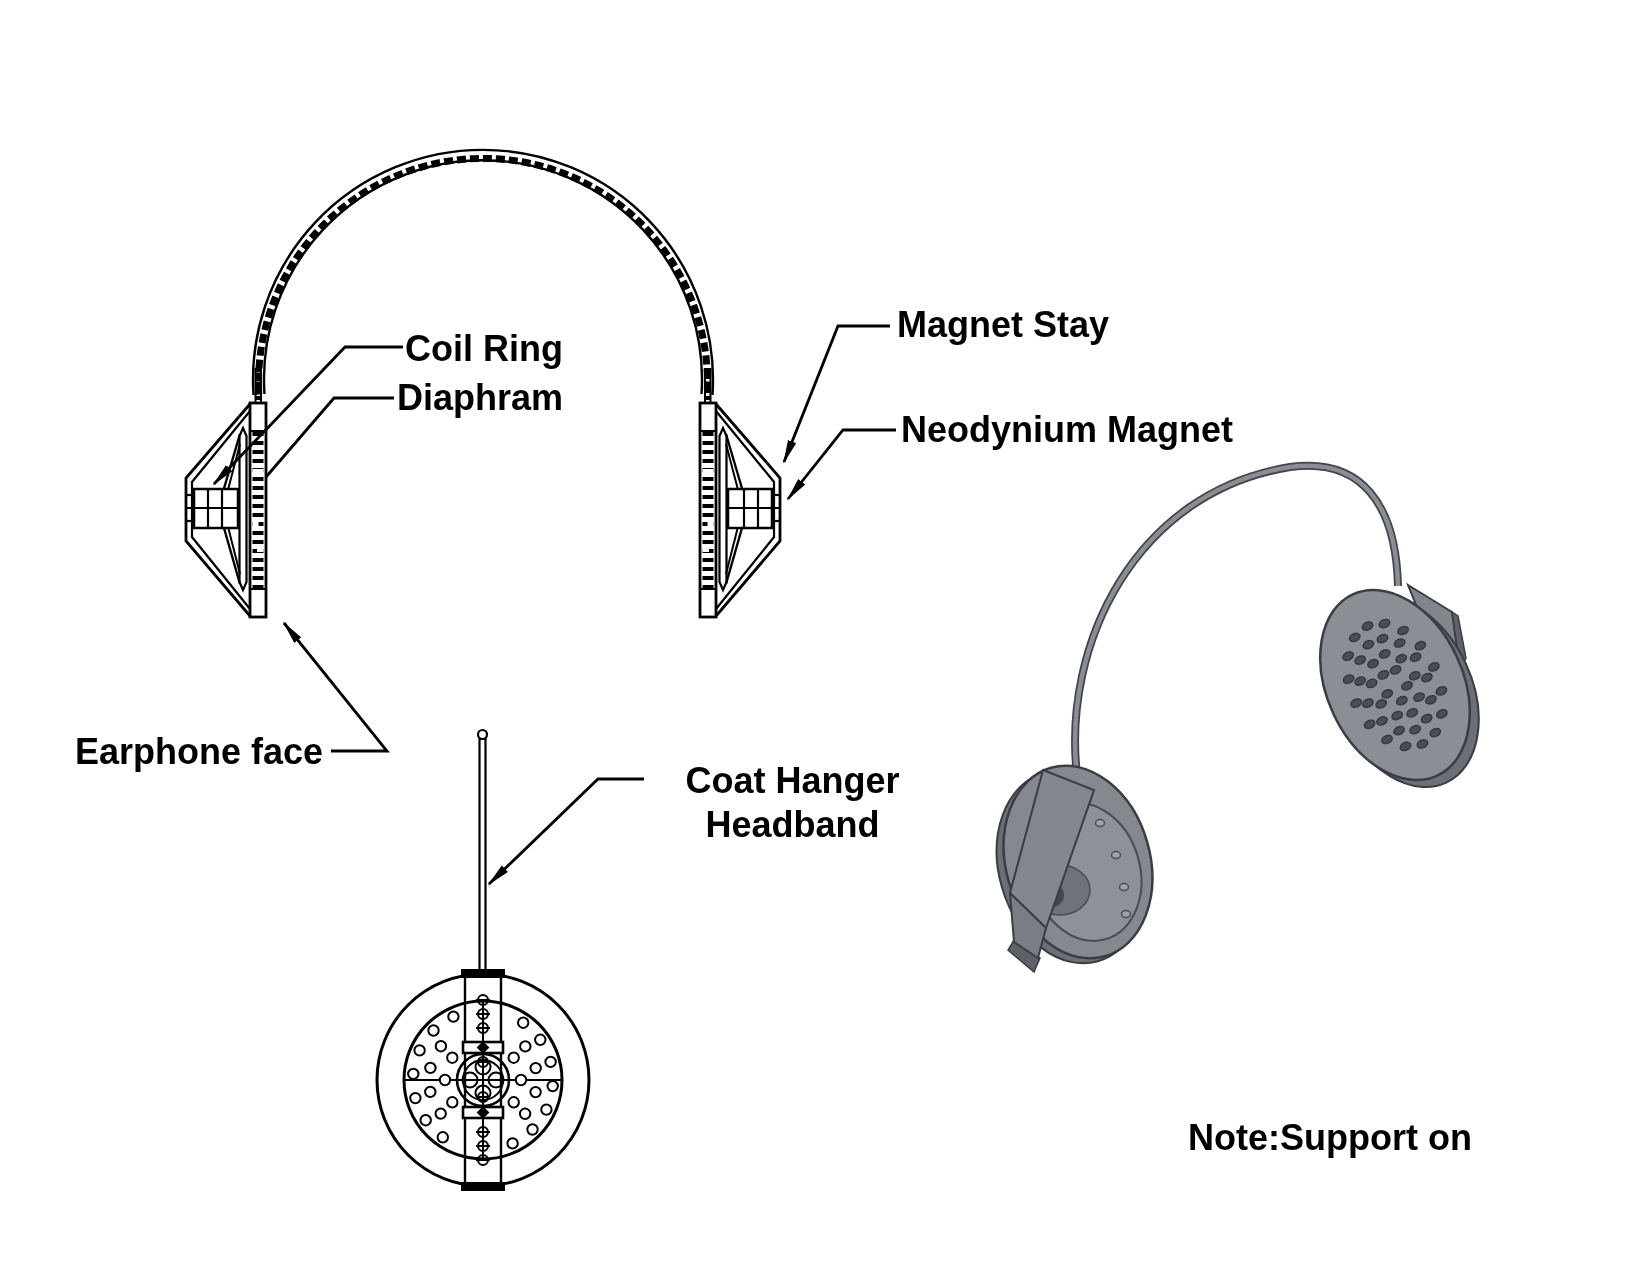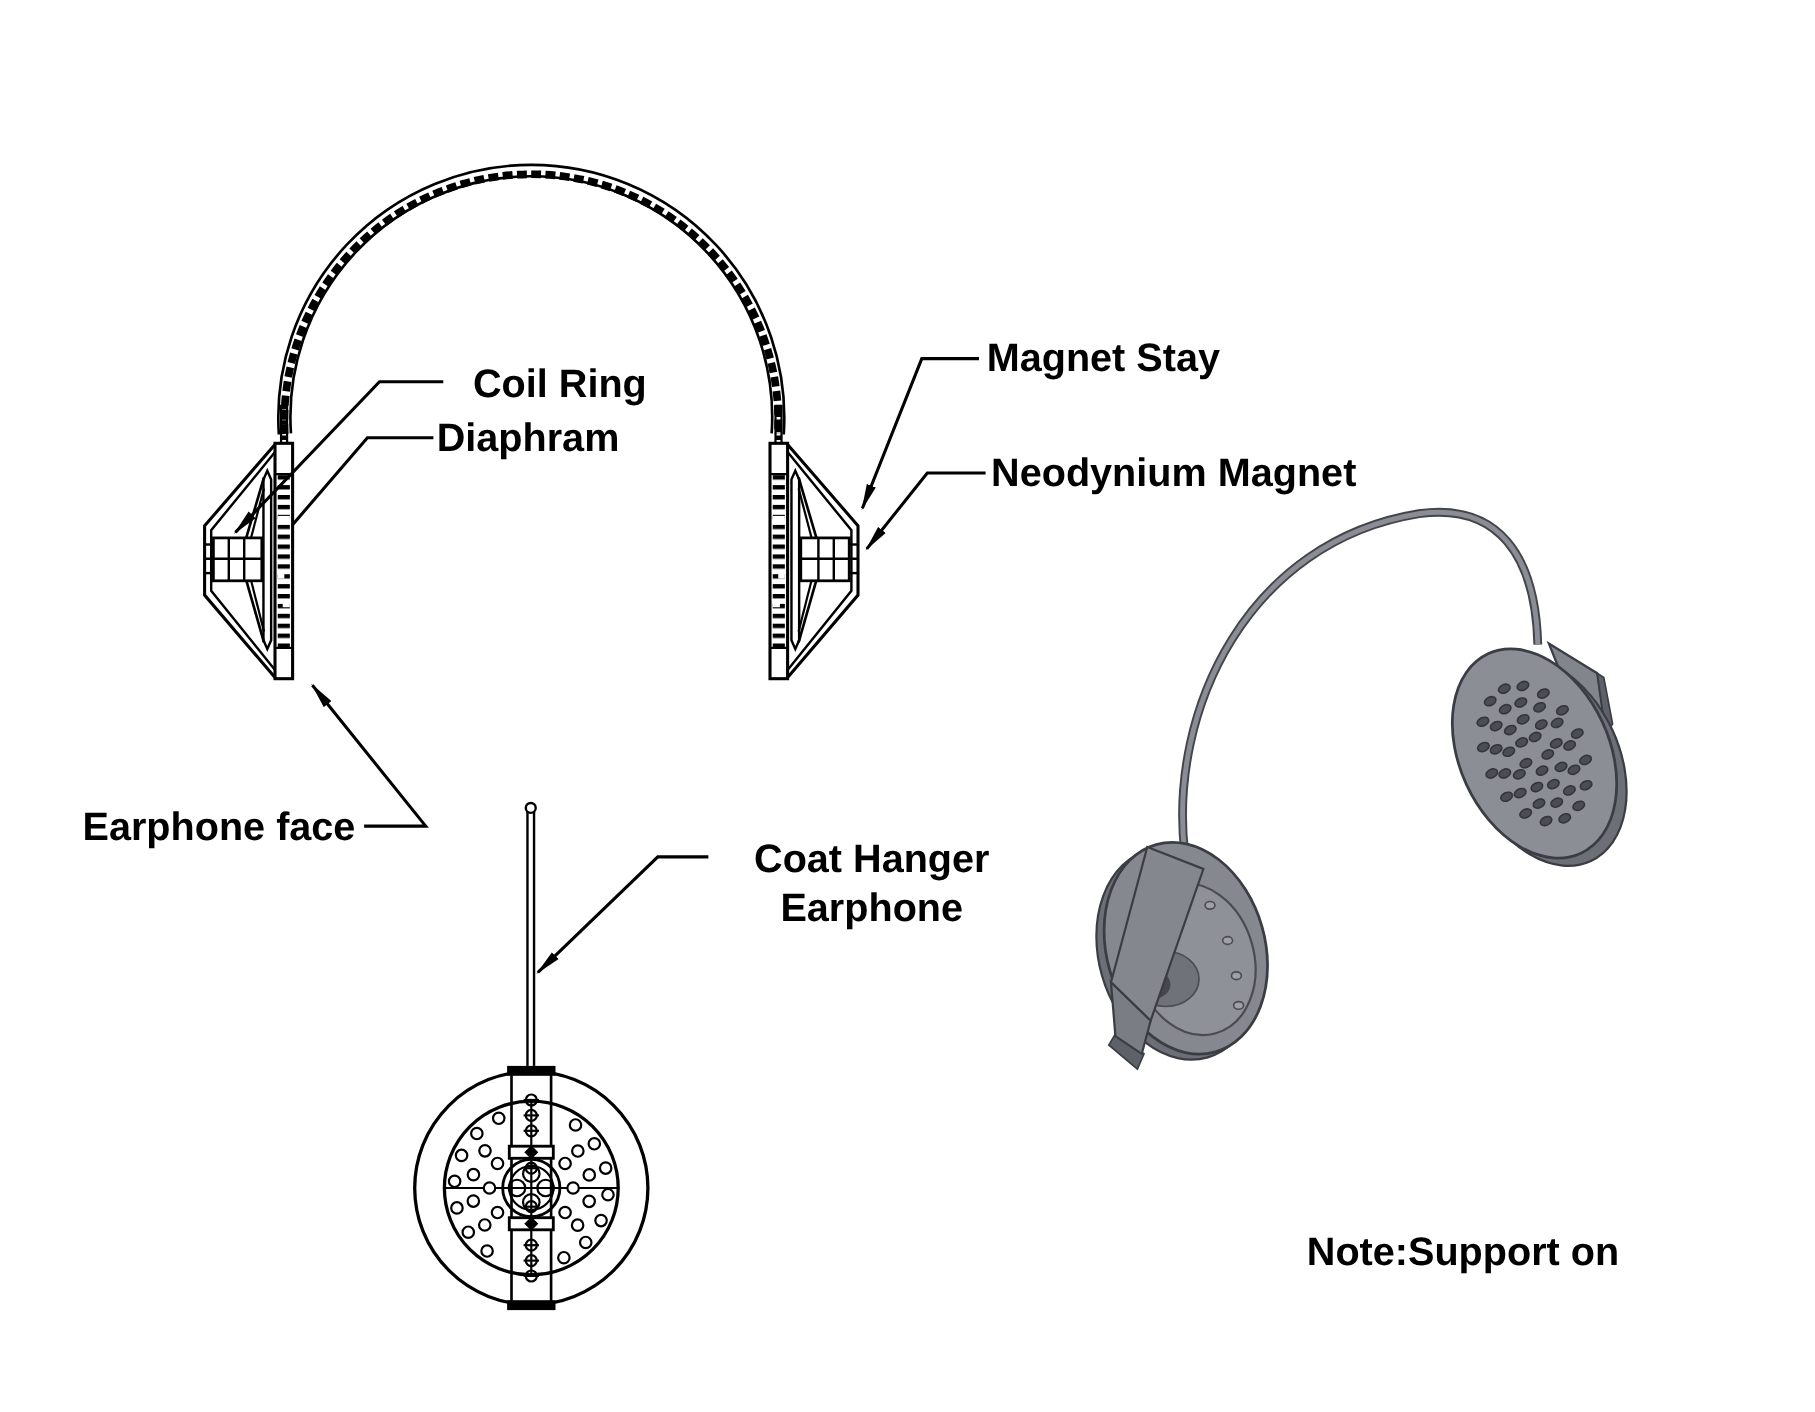--- a/index.html
+++ b/index.html
@@ -231,26 +231,26 @@
       <ellipse cx="1060" cy="890" rx="30" ry="25" fill="#707279" stroke="#4a4c52" stroke-width="1.5"></ellipse>
       <ellipse cx="1049" cy="895" rx="15" ry="13" fill="#45474d"></ellipse>
       <ellipse cx="1044" cy="897" rx="6" ry="5" fill="#8a8c93"></ellipse>
       <polygon points="1014,940 1040,958 1034,972 1008,950" fill="#5f6168" stroke="#3a3d43" stroke-width="1.5"></polygon>
       <polygon points="1043,770 1094,790 1046,928 1010,893" fill="#85878e" stroke="#3a3d43" stroke-width="2"></polygon>
       <polygon points="1010,893 1046,928 1038,958 1014,942" fill="#7b7d84" stroke="#3a3d43" stroke-width="2"></polygon>
     </g>
   </g>
 </svg>
 
-  <div class="label" style="left:405px;top:327px;margin-left:25px;">Coil Ring</div>
+  <div class="label" style="left:405px;top:327px;">Coil Ring</div>
   <div class="label" style="left:397px;top:376px;text-align:center;">Diaphram</div>
   <div class="label" style="left:897px;top:303px;">Magnet Stay</div>
   <div class="label" style="left:901px;top:408px;">Neodynium Magnet</div>
   <div class="label" style="left:75px;top:730px;text-align:right;">Earphone face</div>
   <div class="label center" style="left:680px;top:759px;width:225px;">
     <div>Coat Hanger</div>
-    <div>Earphone</div>
+    <div>Headband</div>
   </div>
   <div class="label" style="left:1188px;top:1114px;line-height:47px;">
     <div>Note:Support on</div>
   </div>
 
 </div>
 
 </body></html>

